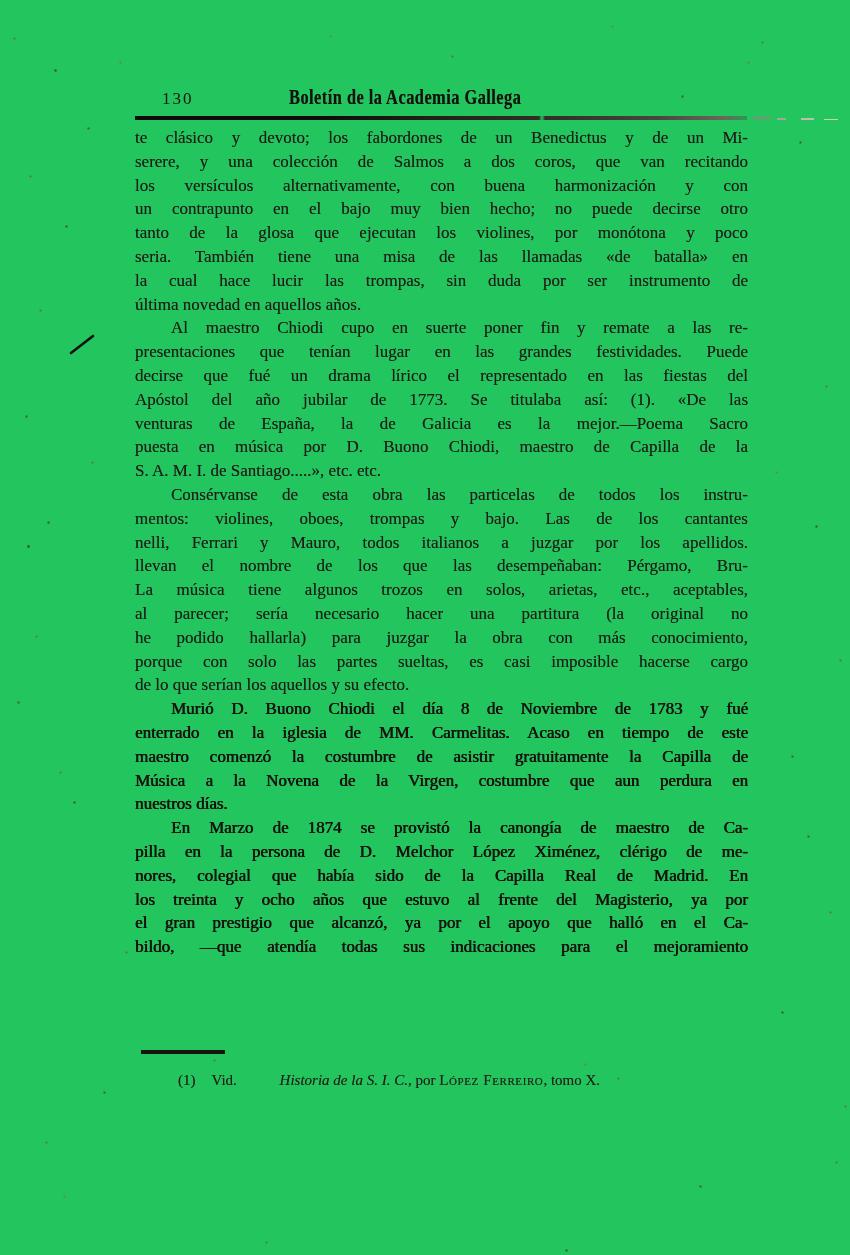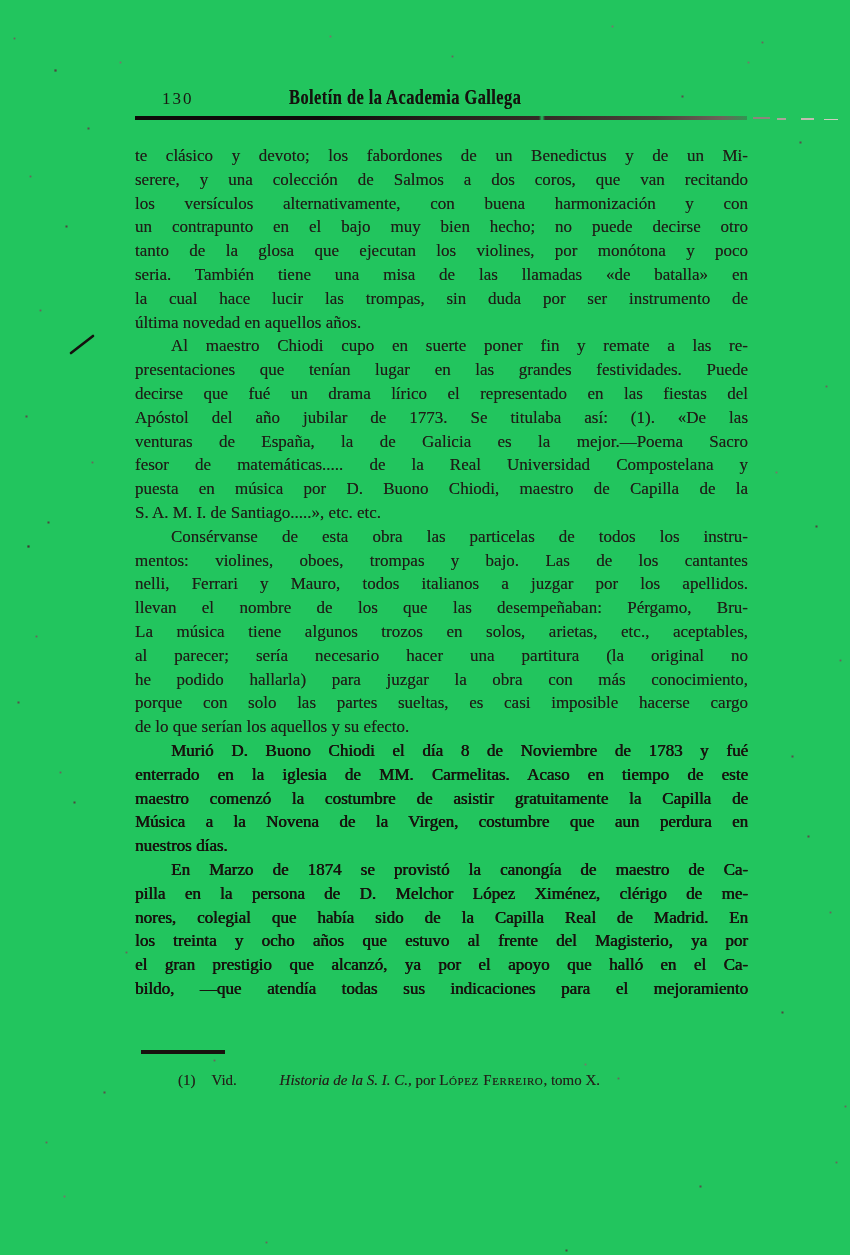--- a/index.html
+++ b/index.html
@@ -55,21 +55,21 @@
   .rule-dash { position: absolute; background: #8d867c; }
   .rule-dash.d1 { left: 753px; top: 117px; width: 17px; height: 2px; }
   .rule-dash.d2 { left: 777px; top: 118px; width: 9px;  height: 1.5px; background:#aba49a; }
   .rule-dash.d3 { left: 801px; top: 118px; width: 13px; height: 1.5px; background:#c2bcb1; }
   .rule-dash.d4 { left: 824px; top: 119px; width: 14px; height: 1px;   background:#d1cbc0; }
 
   
   .body-text {
     position: absolute;
     left: 135px;
-    top: 144px;
+    top: 126px;
     width: 613px;
     font-size: 17px;
     line-height: 23.8px;
     text-shadow: 0 0 0.4px rgba(25,20,14,0.55);
   }
   .line {
     text-align: justify;
     text-align-last: justify;
   }
   .line.para-end { text-align-last: left; }
@@ -162,21 +162,20 @@
       <div class="line">un contrapunto en el bajo muy bien hecho; no puede decirse otro</div>
       <div class="line">tanto de la glosa que ejecutan los violines, por monótona y poco</div>
       <div class="line">seria. También tiene una misa de las llamadas «de batalla» en</div>
       <div class="line">la cual hace lucir las trompas, sin duda por ser instrumento de</div>
       <div class="line para-end">última novedad en aquellos años.</div>
       <div class="line indent">Al maestro Chiodi cupo en suerte poner fin y remate a las re-</div>
       <div class="line">presentaciones que tenían lugar en las grandes festividades. Puede</div>
       <div class="line">decirse que fué un drama lírico el representado en las fiestas del</div>
       <div class="line">Apóstol del año jubilar de 1773. Se titulaba así: (1). «De las</div>
       <div class="line">venturas de España, la de Galicia es la mejor.—Poema Sacro</div>
-      <div class="line">fesor de matemáticas..... de la Real Universidad Compostelana y</div>
       <div class="line">puesta en música por D. Buono Chiodi, maestro de Capilla de la</div>
       <div class="line para-end">S. A. M. I. de Santiago.....», etc. etc.</div>
       <div class="line indent">Consérvanse de esta obra las particelas de todos los instru-</div>
       <div class="line">mentos: violines, oboes, trompas y bajo. Las de los cantantes</div>
       <div class="line">nelli, Ferrari y Mauro, todos italianos a juzgar por los apellidos.</div>
       <div class="line">llevan el nombre de los que las desempeñaban: Pérgamo, Bru-</div>
       <div class="line">La música tiene algunos trozos en solos, arietas, etc., aceptables,</div>
       <div class="line">al parecer; sería necesario hacer una partitura (la original no</div>
       <div class="line">he podido hallarla) para juzgar la obra con más conocimiento,</div>
       <div class="line">porque con solo las partes sueltas, es casi imposible hacerse cargo</div>

